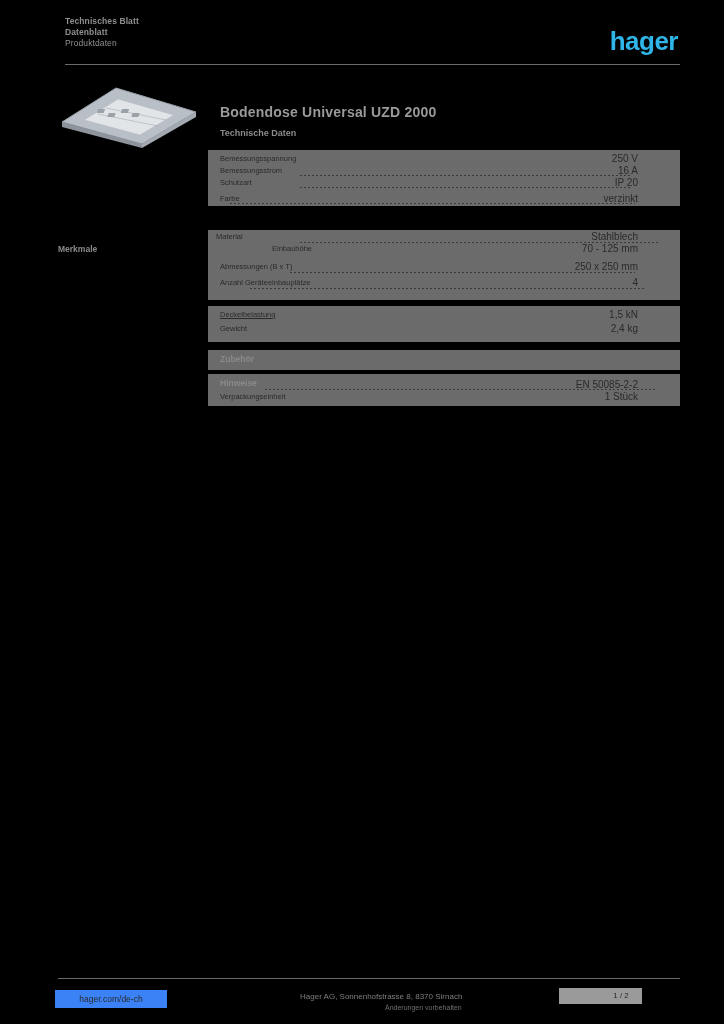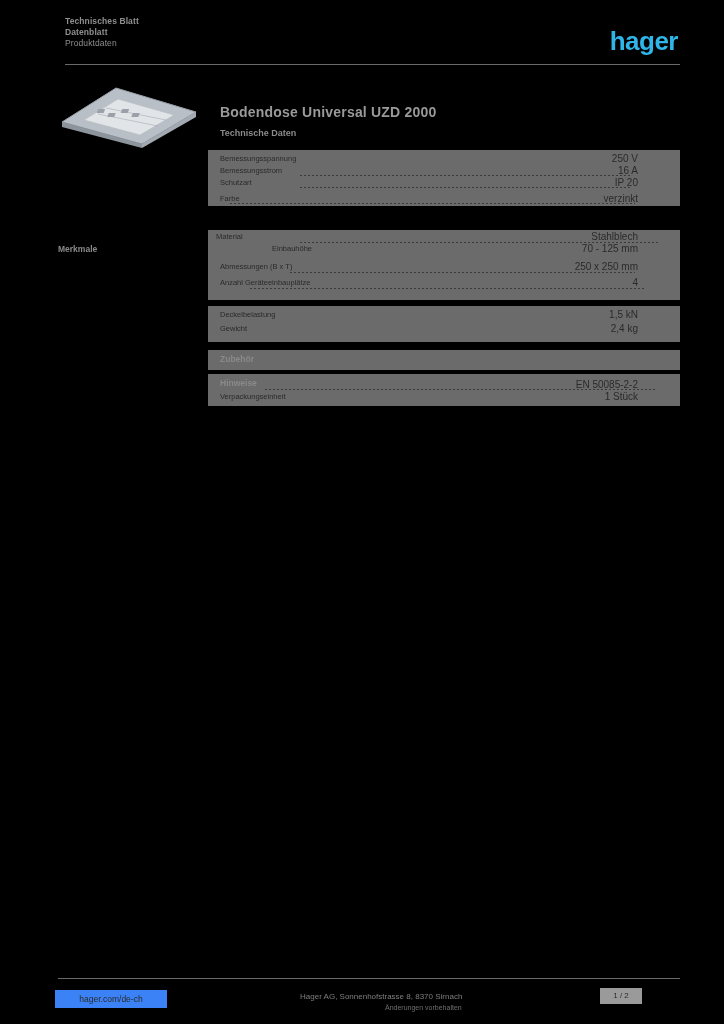--- a/index.html
+++ b/index.html
@@ -183,20 +183,21 @@
     position: absolute;
     right: 44px;
     top: 988px;
     width: 42px;
     height: 16px;
     background: #9a9a9a;
     color: #2b2b2b;
     font-size: 8px;
     line-height: 16px;
     text-align: center;
+    padding-left: 41px;
   }
 </style>
 </head>
 <body>
 
 <div class="page">
 
   <div class="header">
     <div class="doc-title">
       <div>Technisches Blatt</div>
@@ -263,21 +264,21 @@
   <div class="row-value" style="right:48px; top:244px;">70 - 125 mm</div>
 
   <div class="row-label" style="left:220px; top:262px;">Abmessungen (B x T)</div>
   <div class="row-value" style="right:48px; top:262px;">250 x 250 mm</div>
   <div class="dotline" style="left:290px; top:272px; width:345px;"></div>
 
   <div class="row-label" style="left:220px; top:278px;">Anzahl Geräteeinbauplätze</div>
   <div class="row-value" style="right:48px; top:278px;">4</div>
   <div class="dotline" style="left:250px; top:288px; width:395px;"></div>
 
-  <div class="row-label" style="left:220px; top:310px;">Deckelbelastung</div>
+  <div class="row-label" style="left:220px; top:310px;text-decoration:underline;">Deckelbelastung</div>
   <div class="row-value" style="right:48px; top:310px;">1,5 kN</div>
 
   <div class="row-label" style="left:220px; top:324px;">Gewicht</div>
   <div class="row-value" style="right:48px; top:324px;">2,4 kg</div>
 
   <div class="section-head" style="left:220px; top:354px;">Zubehör</div>
 
   <div class="section-head" style="left:220px; top:378px;">Hinweise</div>
   <div class="row-value" style="right:48px; top:380px;">EN 50085-2-2</div>
   <div class="dotline" style="left:265px; top:389px; width:390px;"></div>

